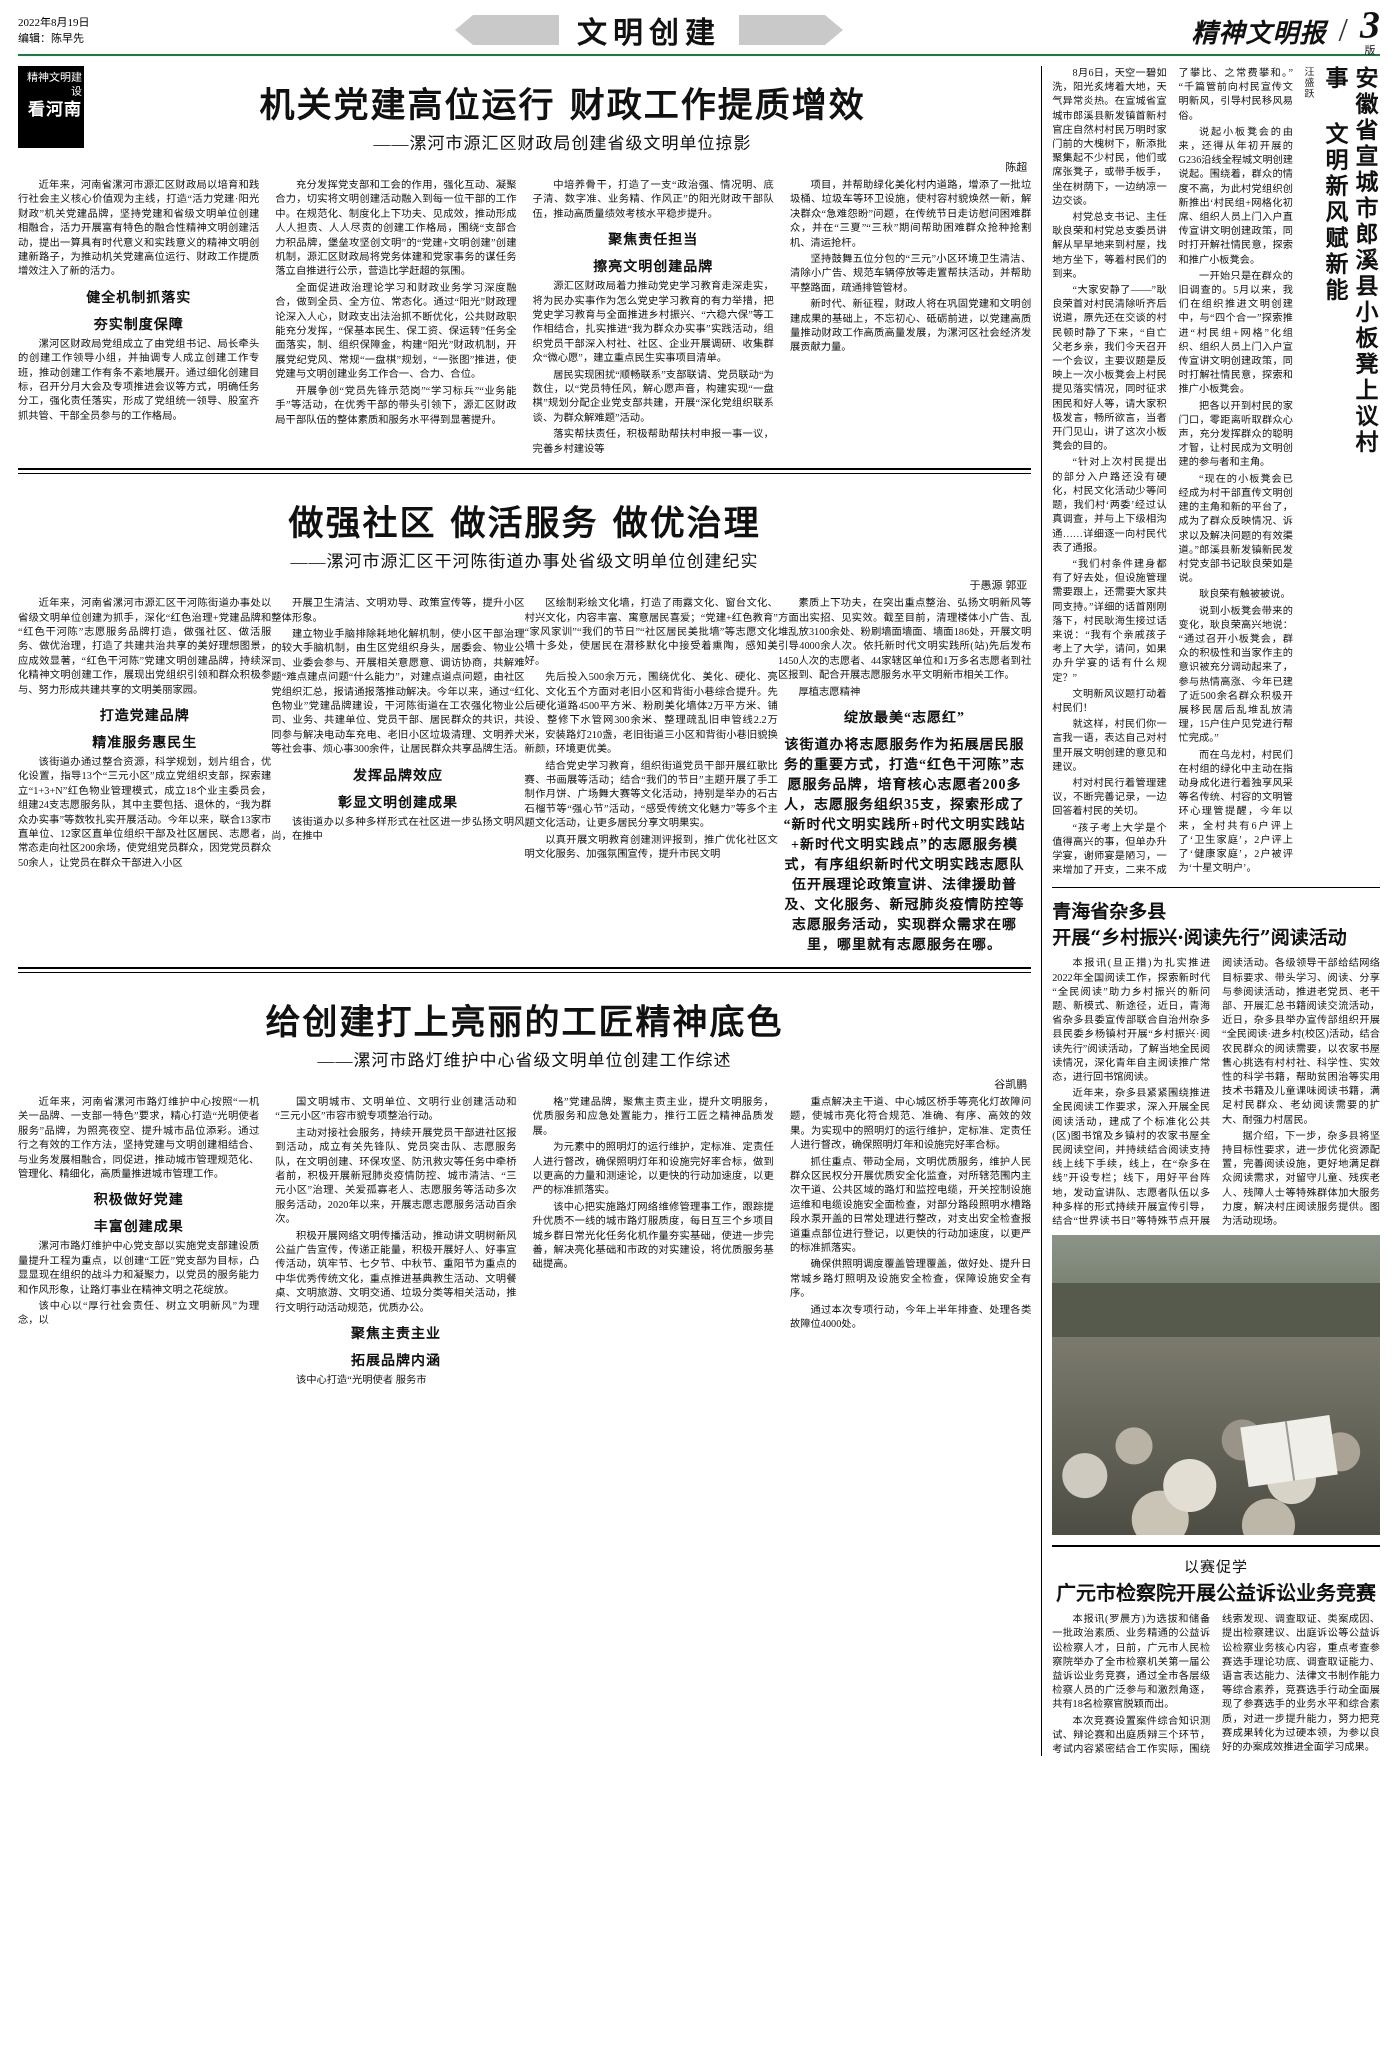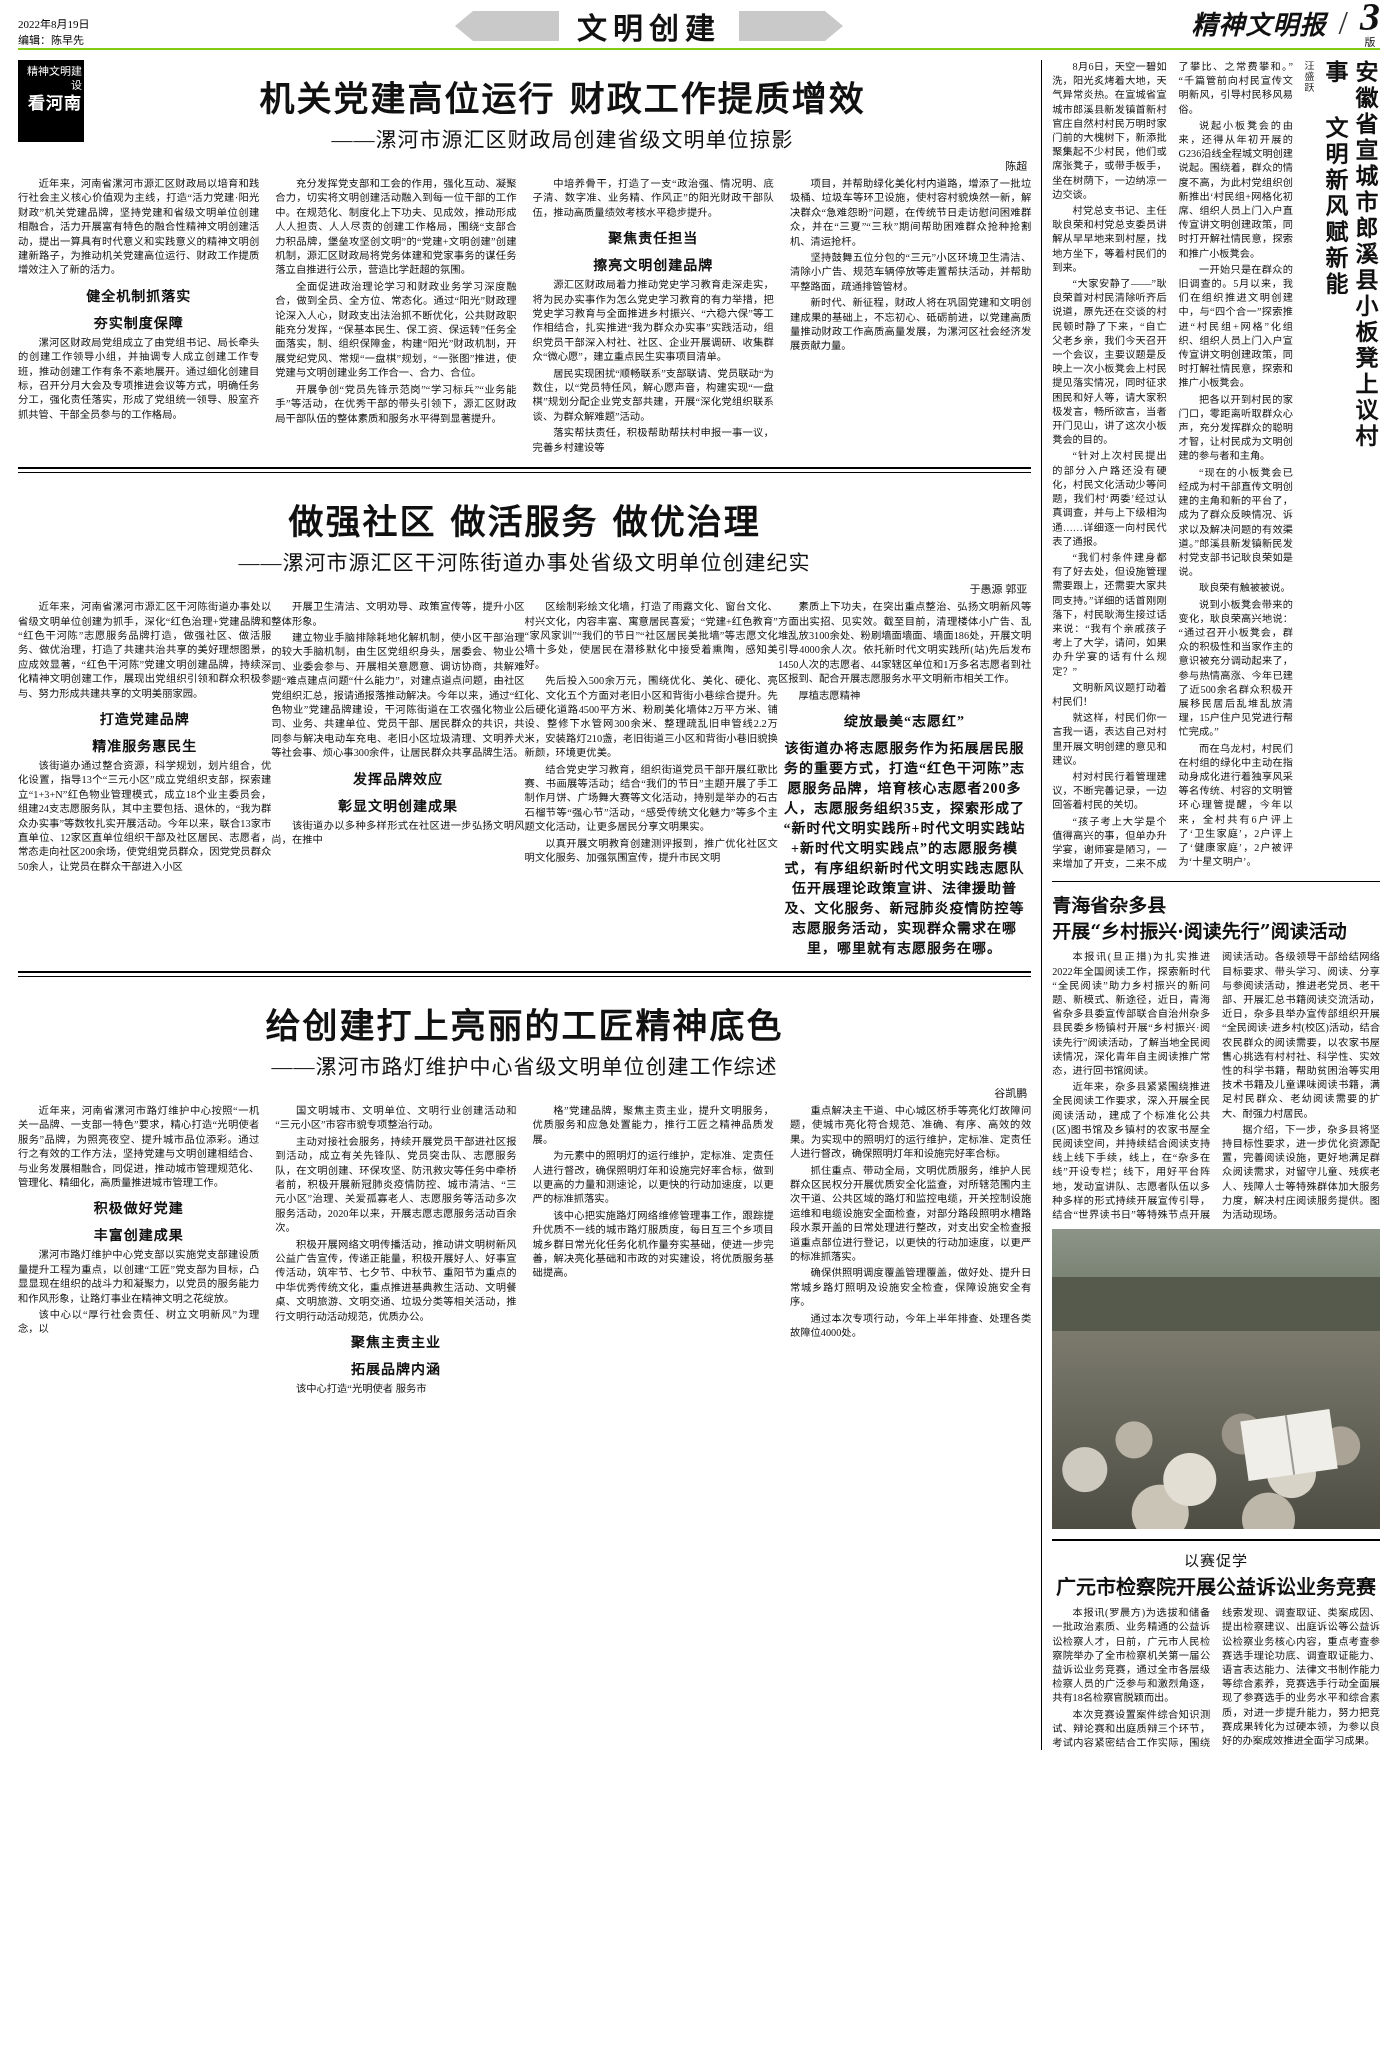--- a/index.html
+++ b/index.html
@@ -13,23 +13,24 @@
   .page{
     width:1398px;
     min-height:2048px;
     position:relative;
     box-sizing:border-box;
     padding:0 18px 10px 18px;
   }
   
   .masthead{
     display:flex;
-    align-items:flex-end;
+    align-items:center;
     height:48px;
-    border-bottom:2px solid #84cc16;
+    border-bottom:2px solid #15803d;
+    padding-top:6px;
   }
   .mast-left{width:200px;font-size:11px;line-height:16px;color:#000;}
   .mast-left div{white-space:nowrap;}
   .mast-center{
     flex:1;
     display:flex;
     align-items:center;
     justify-content:center;
     gap:8px;
   }
@@ -95,21 +96,21 @@
     width:0;height:0;border-left:14px solid #000;border-top:10px solid transparent;border-bottom:10px solid transparent;
     margin:2px auto 0 auto;
   }
 
   
   .hl-wrap{text-align:center;padding:4px 0 2px 0;}
   h1.headline{
     font-size:35px;margin:6px 0 2px 0;font-weight:bold;letter-spacing:2px;
     font-family:"DejaVu Serif",serif;
   }
-  .subhead{font-size:21px;margin:2px 0 2px 0;letter-spacing:1px;}
+  .subhead{font-size:17px;margin:2px 0 2px 0;letter-spacing:1px;}
   .byline{font-size:11px;text-align:right;margin:0 0 4px 0;padding-right:4px;}
   .artbody p{
     font-size:10.3px;line-height:14.4px;margin:0 0 2px 0;text-align:justify;
     text-indent:2em;
   }
   .artbody h3{
     font-size:14px;font-weight:bold;margin:7px 0 4px 0;text-align:center;
     letter-spacing:1px;
   }
   .vtitle{

